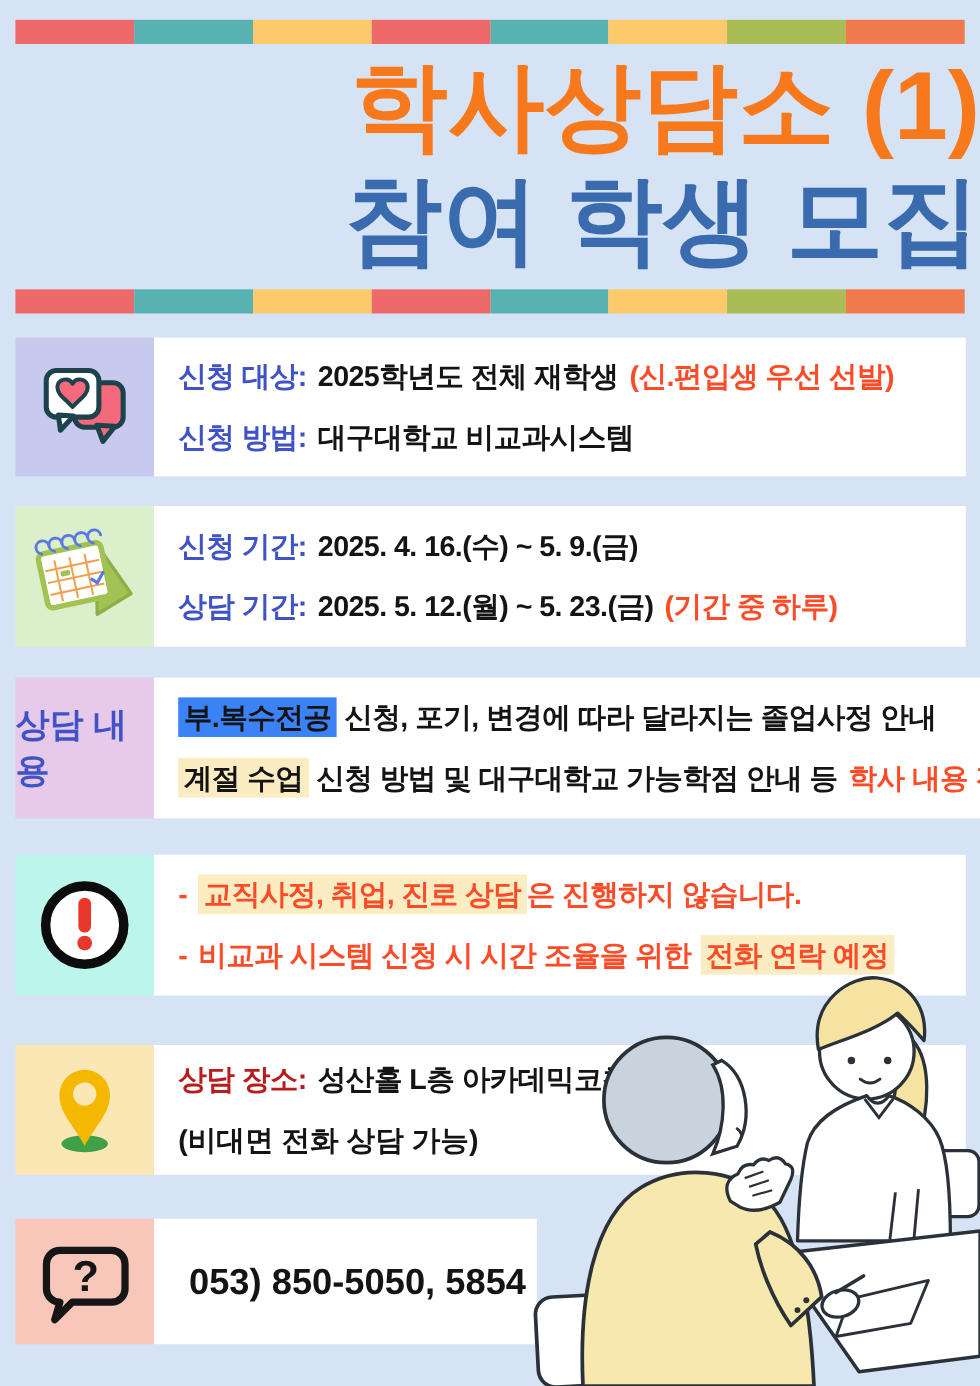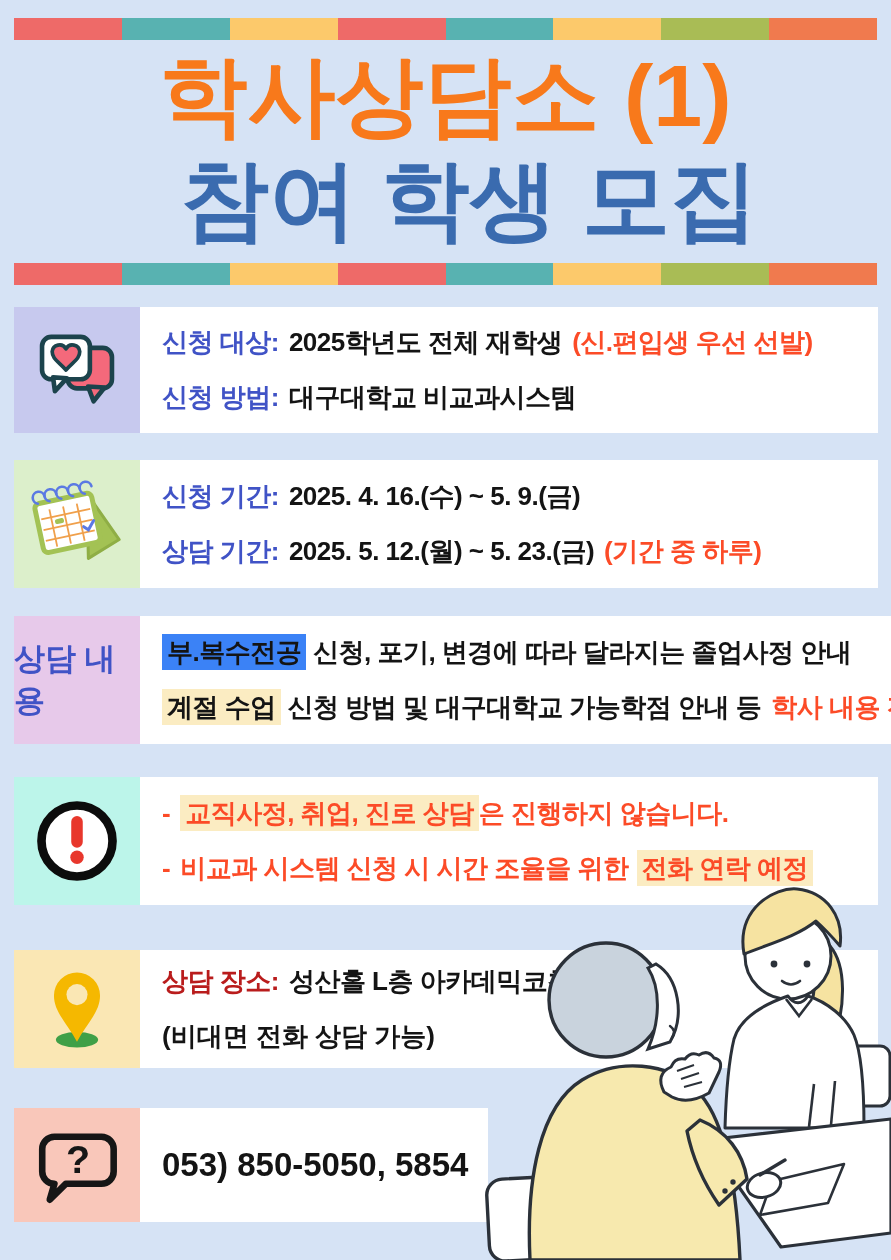--- a/index.html
+++ b/index.html
@@ -9,21 +9,21 @@
     overflow:hidden;
     font-family:"Liberation Sans","DejaVu Sans",sans-serif;
     background:#D6E3F5;
   }
   
   .stripe{position:absolute;left:14px;width:863px;height:22px;display:flex;}
   .stripe span{flex:1;}
   .stripe-top{top:18px;}
   .stripe-bottom{top:263px;}
   
-  .title-block{position:absolute;top:44px;left:0;right:0;text-align:center;line-height:104px;font-weight:900;letter-spacing:0px;}
+  .title-block{position:absolute;top:44px;left:0;right:0;text-align:right;line-height:104px;font-weight:900;letter-spacing:0px;}
   .title-line{font-size:88px;}
   
   .row{position:absolute;left:14px;width:864px;display:flex;}
   .iconbox{width:126px;flex:0 0 126px;display:flex;align-items:center;justify-content:center;}
   .contentbox{flex:1;background:#FFFFFF;display:flex;flex-direction:column;justify-content:center;gap:20px;padding-left:22px;box-sizing:border-box;}
   .line{font-size:26px;font-weight:800;color:#141414;white-space:nowrap;letter-spacing:-0.5px;}
   .lbl{margin-right:10px;}
   .acc{margin-left:10px;}
   .hl{padding:3px 5px;}
   .hl-r{margin-left:8px;}
@@ -173,21 +173,21 @@
     </div>
   </div>
 
   <div class="row row-contact" style="top:1108px;height:114px;width:474px;">
     <div class="iconbox" style="background-color: rgb(249, 199, 186);">
       <svg width="94" height="94" viewBox="0 0 100 100">
         <path d="M26,20 h50 a13,13 0 0 1 13,13 v24 a13,13 0 0 1 -13,13 h-38 l-17,17 l5,-17 a13,13 0 0 1 -13,-13 v-24 a13,13 0 0 1 13,-13 z" fill="none" stroke="#161616" stroke-width="7" stroke-linejoin="round"></path>
         <text x="51" y="59" text-anchor="middle" font-size="42" font-weight="800" fill="#161616" font-family="'Liberation Sans',sans-serif">?</text>
       </svg>
     </div>
-    <div class="contentbox" style="background-color: rgb(255, 255, 255);">
+    <div class="contentbox" style="background-color: rgb(255, 255, 255); text-align: center;">
       <div class="line phone-line">053) 850-5050, 5854</div>
     </div>
   </div>
 
   <svg class="illu" viewBox="0 0 413 382">
 
     <g>
       <rect x="366" y="168" width="46" height="60" rx="10" fill="#FFFFFF" stroke="#2B3139" stroke-width="3"></rect>
       <path d="M352,68 C369,88 367,130 356,161 C350,177 333,179 329,164 C325,150 334,132 336,112 C338,95 344,79 352,68 z" fill="#F6E3A1" stroke="#2B3139" stroke-width="3"></path>
       <circle cx="310" cy="78" r="43" fill="#FFFFFF" stroke="#2B3139" stroke-width="3"></circle>

